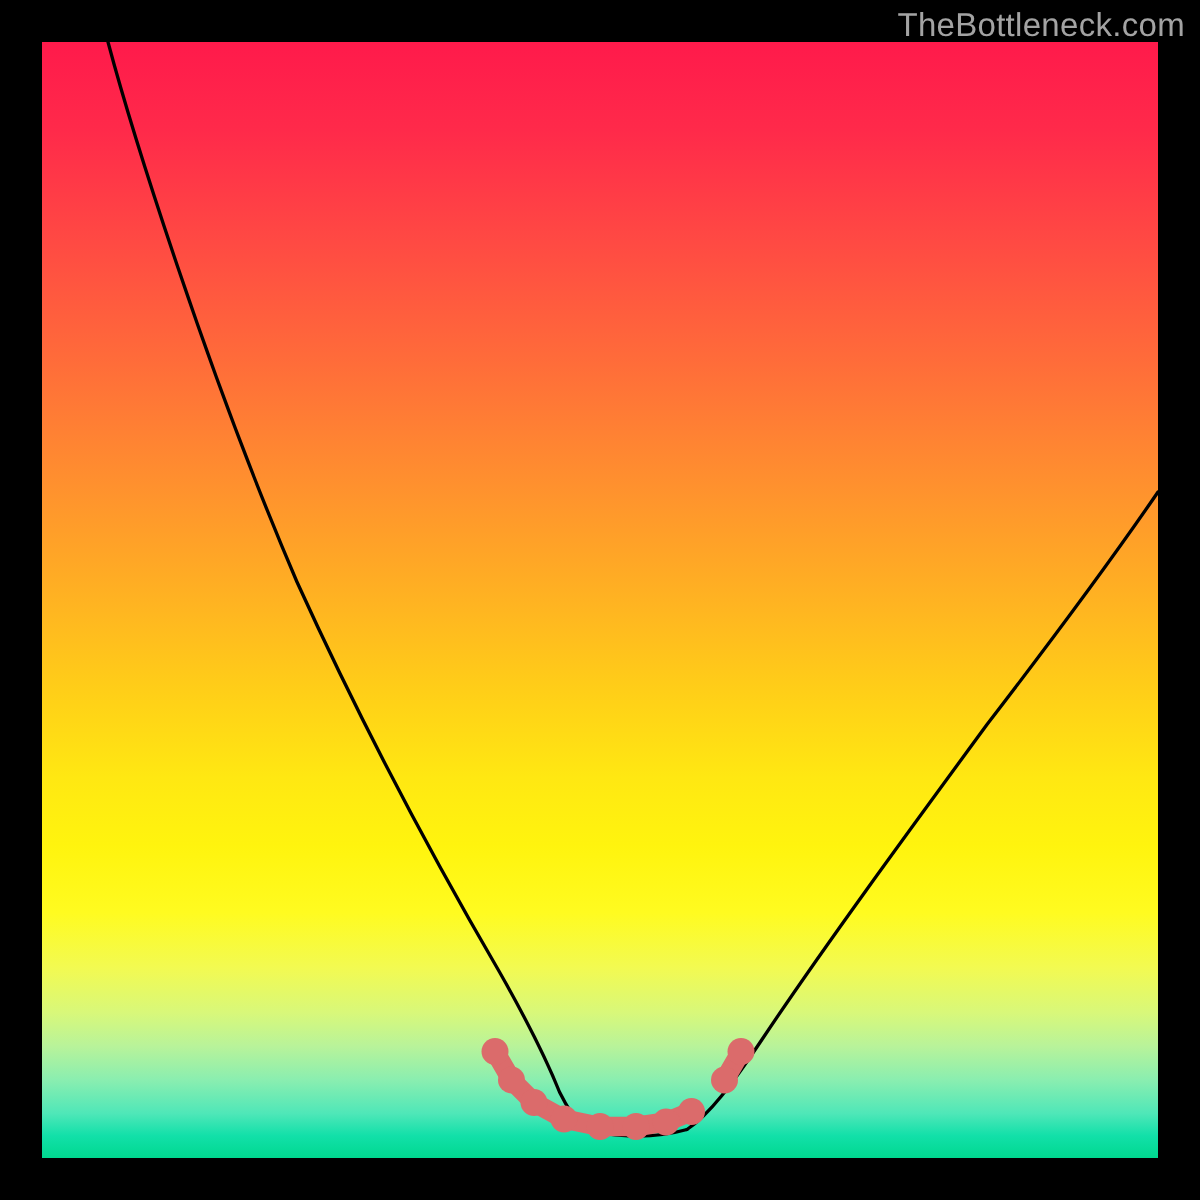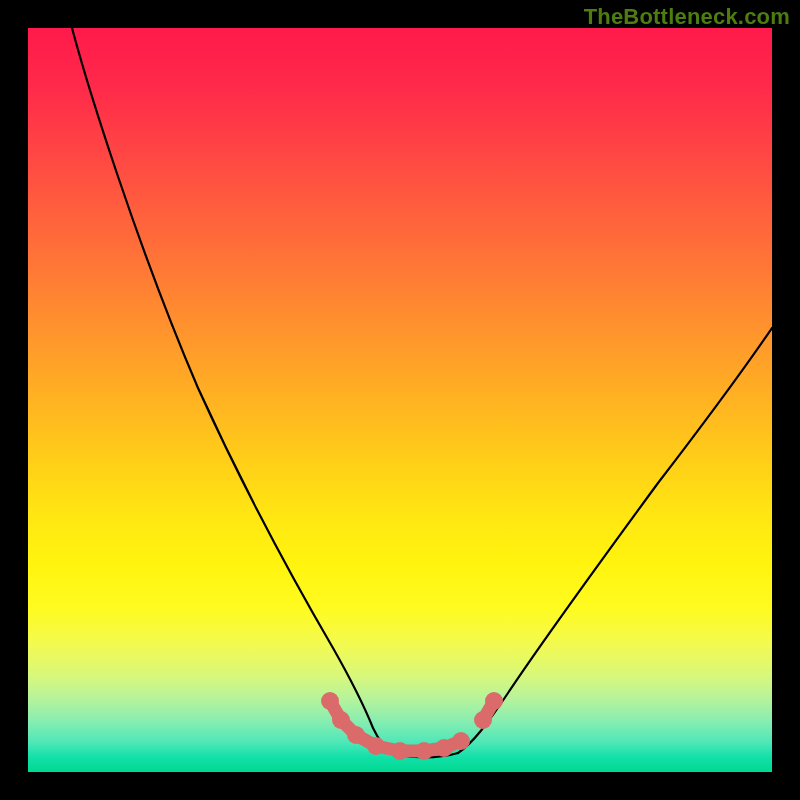--- a/index.html
+++ b/index.html
@@ -69,23 +69,23 @@
   .marker-link {
     stroke: #db6b6b;
     stroke-width: 13;
     stroke-linecap: round;
     fill: none;
   }
   .watermark {
     position: absolute;
     top: 4px;
     right: 10px;
-    color: #4d7c0f;
+    color: #a3a3a3;
     font-size: 22px;
-    font-weight: 700;
+    font-weight: 400;
     letter-spacing: 0.2px;
     user-select: none;
   }
 </style>
 </head>
 <body>
 
 <div class="stage">
 
   <div class="plot">

